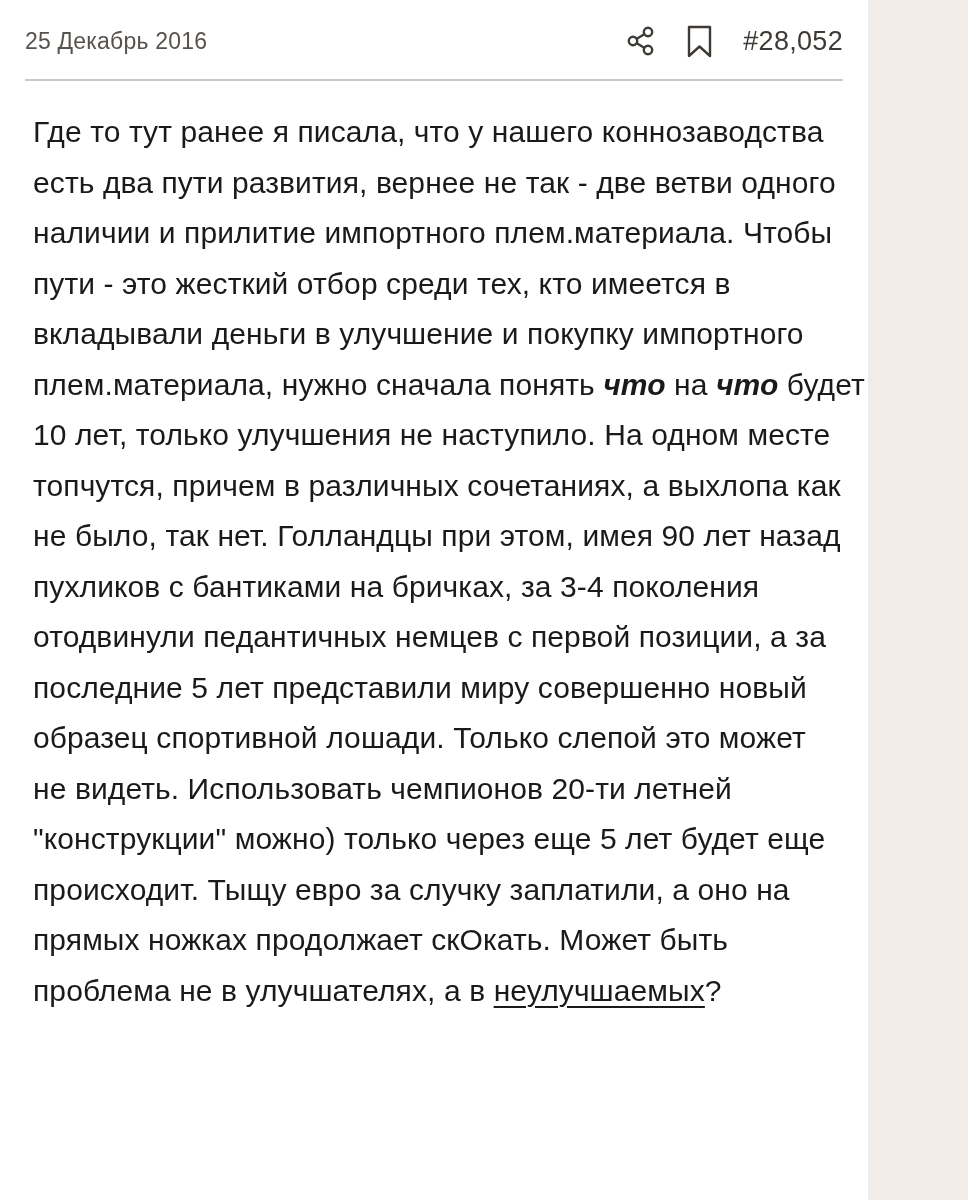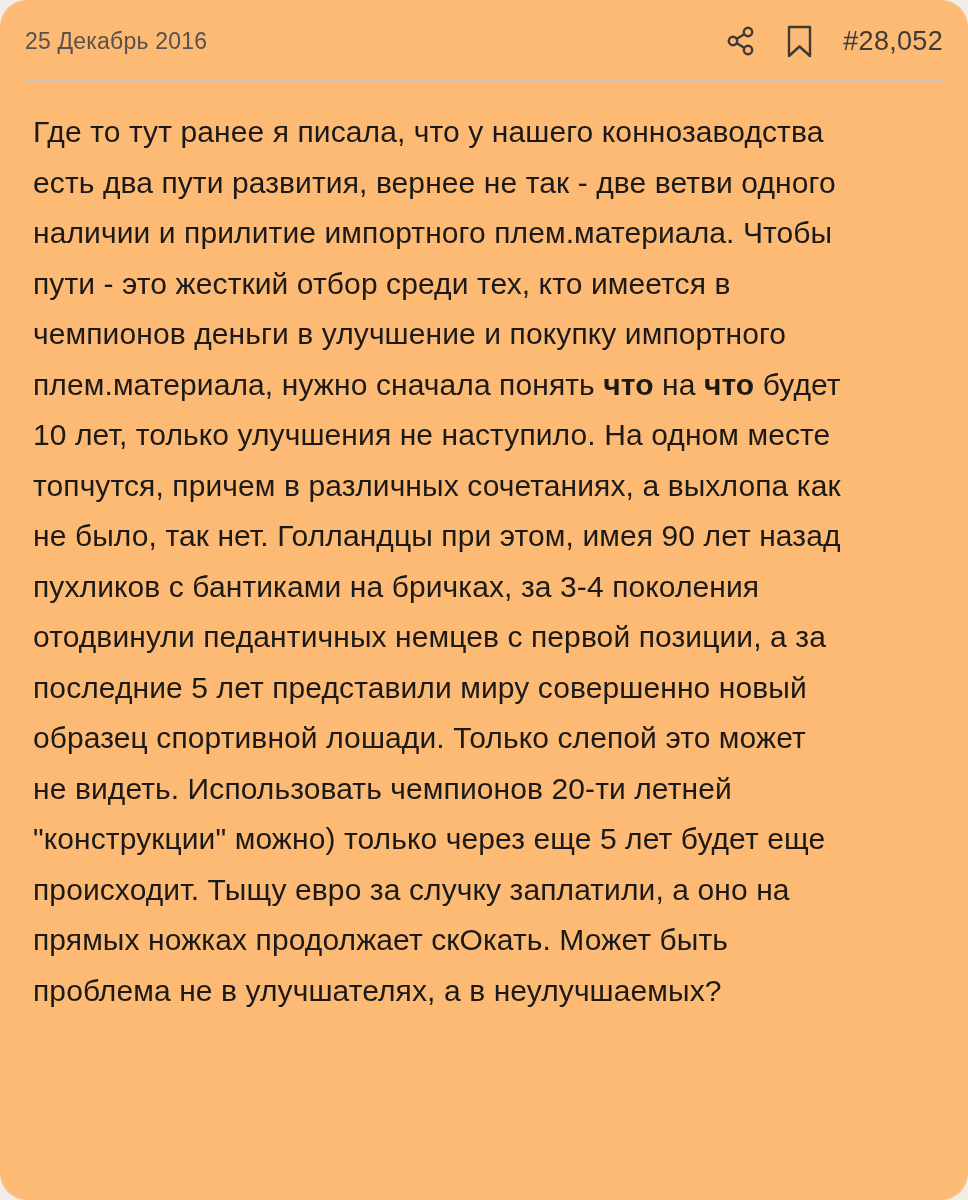--- a/index.html
+++ b/index.html
@@ -5,25 +5,24 @@
   html, body {
     margin: 0;
     padding: 0;
   }
   body {
     background: #f1ece7;
     font-family: "Liberation Sans", "DejaVu Sans", sans-serif;
   }
   .page {
     position: relative;
-    width: 968px;
+    width: 868px;
     height: 1200px;
-    background: #fdba74;
+    background: #ffffff;
     overflow: hidden;
-    border-radius: 27px;
   }
   .post-header {
     display: flex;
     justify-content: space-between;
     align-items: center;
     padding: 20px 25px 0 25px;
     height: 42px;
   }
   .post-date {
     font-size: 23px;
@@ -64,22 +63,24 @@
     line-height: 50.5px;
     color: #1b1a18;
     letter-spacing: 0.1px;
     margin-left: 8px;
   }
   .line {
     white-space: nowrap;
   }
   .line .b {
     font-weight: 700;
+    font-style: italic;
   }
   .line .u {
+    text-decoration: underline;
     text-decoration-thickness: 2px;
     text-underline-offset: 5px;
   }
 </style>
 </head>
 <body>
 
 <div class="page">
 
   <div class="post-header">
@@ -110,21 +111,21 @@
     </span>
   </div>
 
   <hr class="divider">
 
   <div class="post-body">
       <div class="line"><span>Где то тут ранее я писала, что у нашего коннозаводства</span></div>
       <div class="line"><span>есть два пути развития, вернее не так - две ветви одного</span></div>
       <div class="line"><span>наличии и прилитие импортного плем.материала. Чтобы</span></div>
       <div class="line"><span>пути - это жесткий отбор среди тех, кто имеется в</span></div>
-      <div class="line"><span>чемпионов деньги в улучшение и покупку импортного</span></div>
+      <div class="line"><span>вкладывали деньги в улучшение и покупку импортного</span></div>
       <div class="line"><span>плем.материала, нужно сначала понять </span><span class="b">что</span><span> на </span><span class="b">что</span><span> будет</span></div>
       <div class="line"><span>10 лет, только улучшения не наступило. На одном месте</span></div>
       <div class="line"><span>топчутся, причем в различных сочетаниях, а выхлопа как</span></div>
       <div class="line"><span>не было, так нет. Голландцы при этом, имея 90 лет назад</span></div>
       <div class="line"><span>пухликов с бантиками на бричках, за 3-4 поколения</span></div>
       <div class="line"><span>отодвинули педантичных немцев с первой позиции, а за</span></div>
       <div class="line"><span>последние 5 лет представили миру совершенно новый</span></div>
       <div class="line"><span>образец спортивной лошади. Только слепой это может</span></div>
       <div class="line"><span>не видеть. Использовать чемпионов 20-ти летней</span></div>
       <div class="line"><span>"конструкции" можно) только через еще 5 лет будет еще</span></div>

